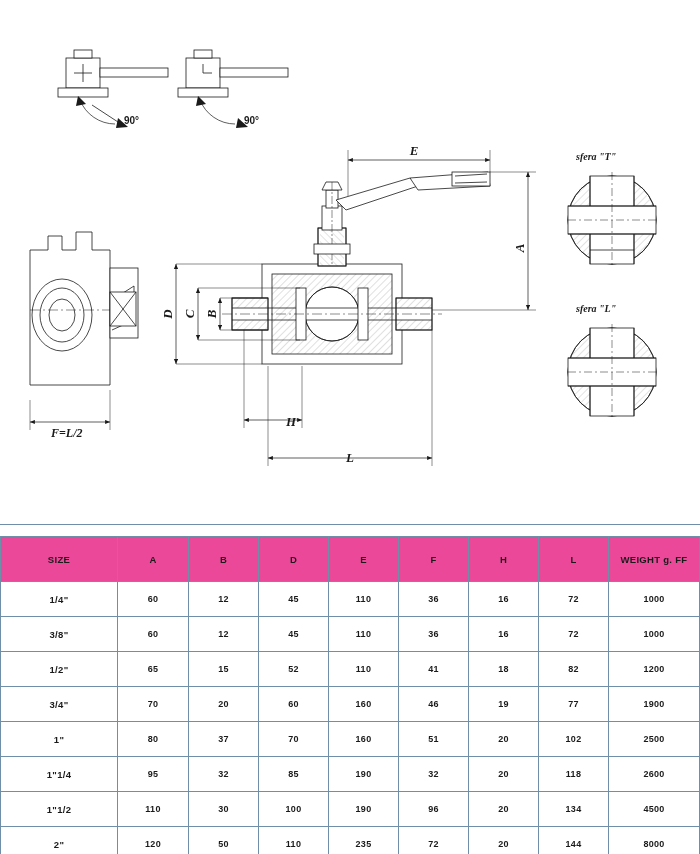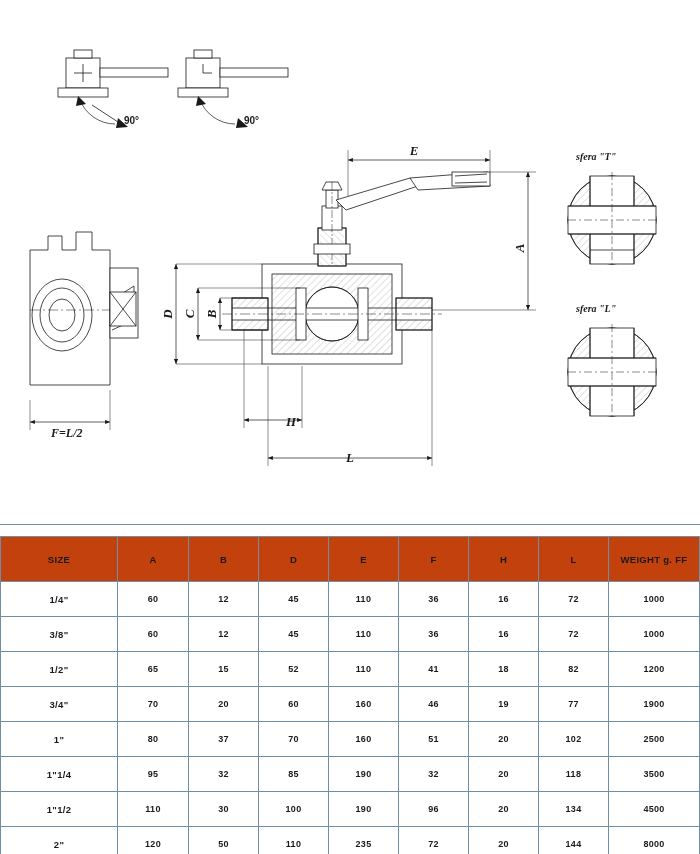--- a/index.html
+++ b/index.html
@@ -45,21 +45,21 @@
     border: 1px solid #6f8ea8;
     text-align: center;
     font-size: 9.5px;
     font-weight: bold;
     color: #1a1a1a;
     height: 34px;
     padding: 0;
     letter-spacing: .3px;
   }
   table.spec thead th {
-    background: #c2410c;
+    background: #ec4899;
     height: 44px;
     font-size: 9.5px;
   }
   table.spec tbody td {
     background: #ffffff;
     font-size: 9px;
   }
   table.spec tbody td.size-cell {
     font-size: 9.5px;
   }
@@ -350,21 +350,21 @@
           </tr>
           <tr>
             <td class="size-cell">1"1/4</td>
             <td>95</td>
             <td>32</td>
             <td>85</td>
             <td>190</td>
             <td>32</td>
             <td>20</td>
             <td>118</td>
-            <td>3500</td>
+            <td>2600</td>
           </tr>
           <tr>
             <td class="size-cell">1"1/2</td>
             <td>110</td>
             <td>30</td>
             <td>100</td>
             <td>190</td>
             <td>96</td>
             <td>20</td>
             <td>134</td>

